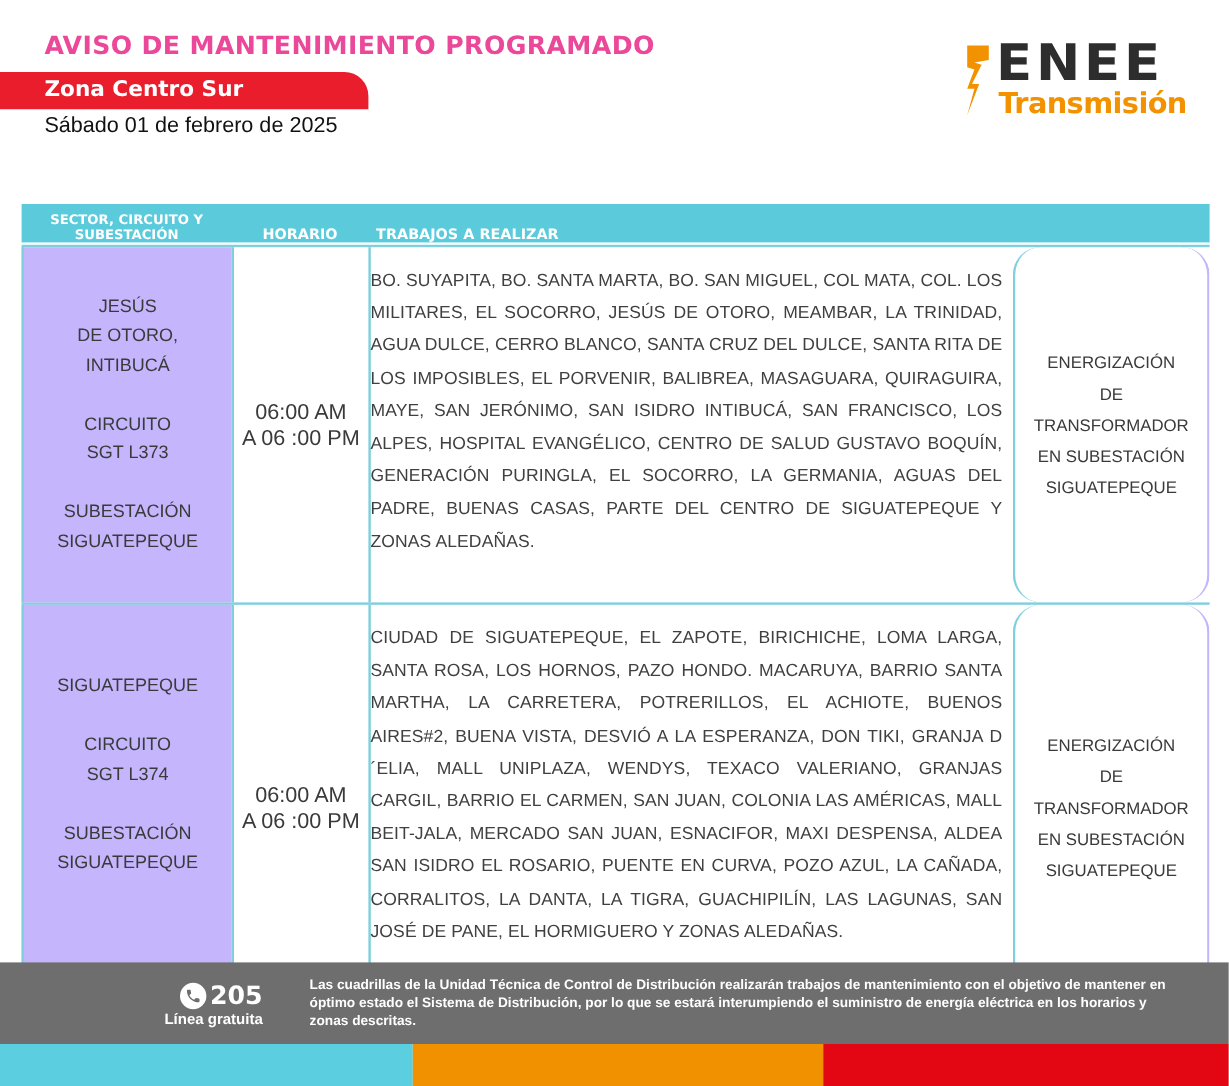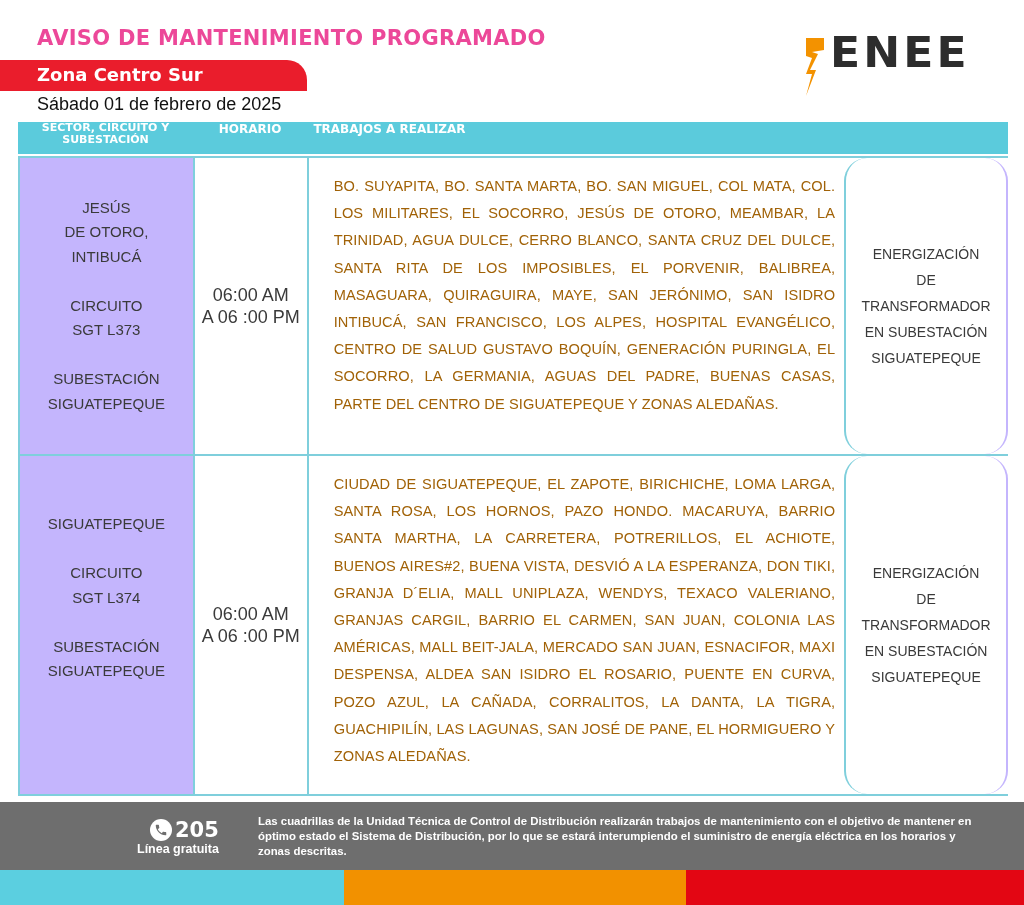--- a/index.html
+++ b/index.html
@@ -32,22 +32,22 @@
       color: #2d2d2d; letter-spacing: 3px; transform: scaleX(1.05); transform-origin: left;
     }
     .logo .trans {
       position: absolute; left: 32px; top: 38px;
       font-family: "DejaVu Sans", sans-serif; font-weight: 700; font-size: 24px;
       color: #f39200; letter-spacing: -0.5px;
     }
 
     .table-wrap { position: absolute; left: 18px; top: 122px; width: 990px; }
     .thead {
-      height: 32px; background: #5bcbdc; display: flex; align-items: flex-start;
-      color: #ffffff; font-family: "DejaVu Sans", sans-serif; font-weight: 700; font-size: 12px;
+      height: 32px; background: #5bcbdc; display: flex; align-items: flex-end;
+      color: #ffffff; font-family: "DejaVu Sans", sans-serif; font-weight: 700; font-size: 12px; margin-top: 48px;
     }
     .thead .c1 { width: 175px; text-align: center; line-height: 12px; font-size: 11px; }
     .thead .c2 { width: 114px; text-align: center; }
     .thead .c3 { width: 536px; text-align: center; }
     .thead .c4 { width: 165px; text-align: center; }
 
     .row { display: flex; border-bottom: 2px solid #7fcfdc; }
     .row:first-of-type { }
     .cell { border-left: 2px solid #7fcfdc; }
     .cell:last-child { border-right: 2px solid #c4b5fd; border-radius: 23px; }
@@ -55,22 +55,22 @@
       width: 175px; background: #c4b5fd; display: flex; flex-direction: column;
       align-items: center; justify-content: center; text-align: center;
       font-size: 15px; line-height: 24.5px; color: #3a3a3a;
     }
     .cell.sector .gap { height: 24.5px; }
     .cell.horario {
       width: 114px; display: flex; flex-direction: column; align-items: center; justify-content: center;
       font-size: 18px; line-height: 22px; text-align: center;
     }
     .cell.zonas {
-      width: 538px; padding: 15px 9px 10px 25px; font-size: 14.6px; line-height: 27.2px;
-      text-align: justify; text-align-last: left; color: #a16207; letter-spacing: 0.1px;
+      width: 538px; padding: 15px 9px 10px 0; font-size: 14.6px; line-height: 27.2px;
+      text-align: justify; text-align-last: left; color: #404040; letter-spacing: 0.1px;
     }
     .cell.trabajos {
       width: 164px; display: flex; flex-direction: column; align-items: center; justify-content: center;
       font-size: 14px; line-height: 26px; text-align: center;
     }
     .sep-top { height: 4px; border-bottom: 2px solid #7fcfdc; }
     .row1 { height: 298px; }
     .row2 { height: 340px; }
 
     .footer {
@@ -101,20 +101,21 @@
 <div class="zone-banner">
   <span>Zona Centro Sur</span>
 </div>
 <div class="date">Sábado 01  de febrero de 2025</div>
 
 <div class="logo">
   <svg class="bolt" width="22" height="62" viewBox="0 0 22 62">
     <polygon points="2,2 20,2 20,14 8,16 14,18 6,34 12,34 2,60 8,38 2,38 8,22 2,20" fill="#f39200"></polygon>
   </svg>
   <div class="enee">ENEE</div>
+  <div class="trans">Transmisión</div>
 </div>
 
 <div class="table-wrap">
   <div class="thead">
     <div class="c1">SECTOR, CIRCUITO Y SUBESTACIÓN</div>
     <div class="c2">HORARIO</div>
     <div class="c4">TRABAJOS A REALIZAR</div>
   </div>
   <div class="sep-top"></div>
 

